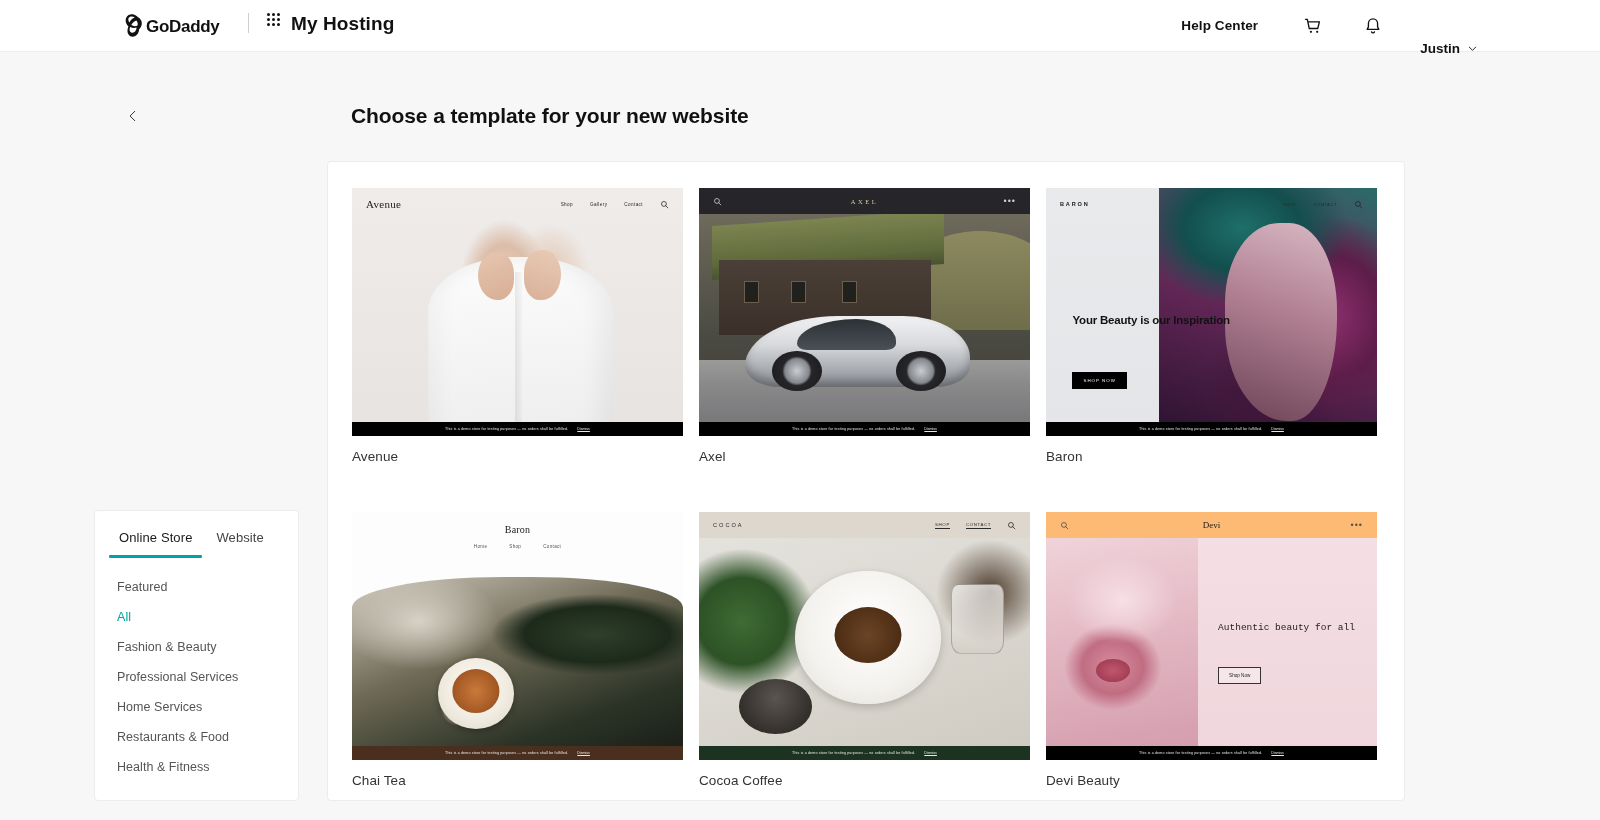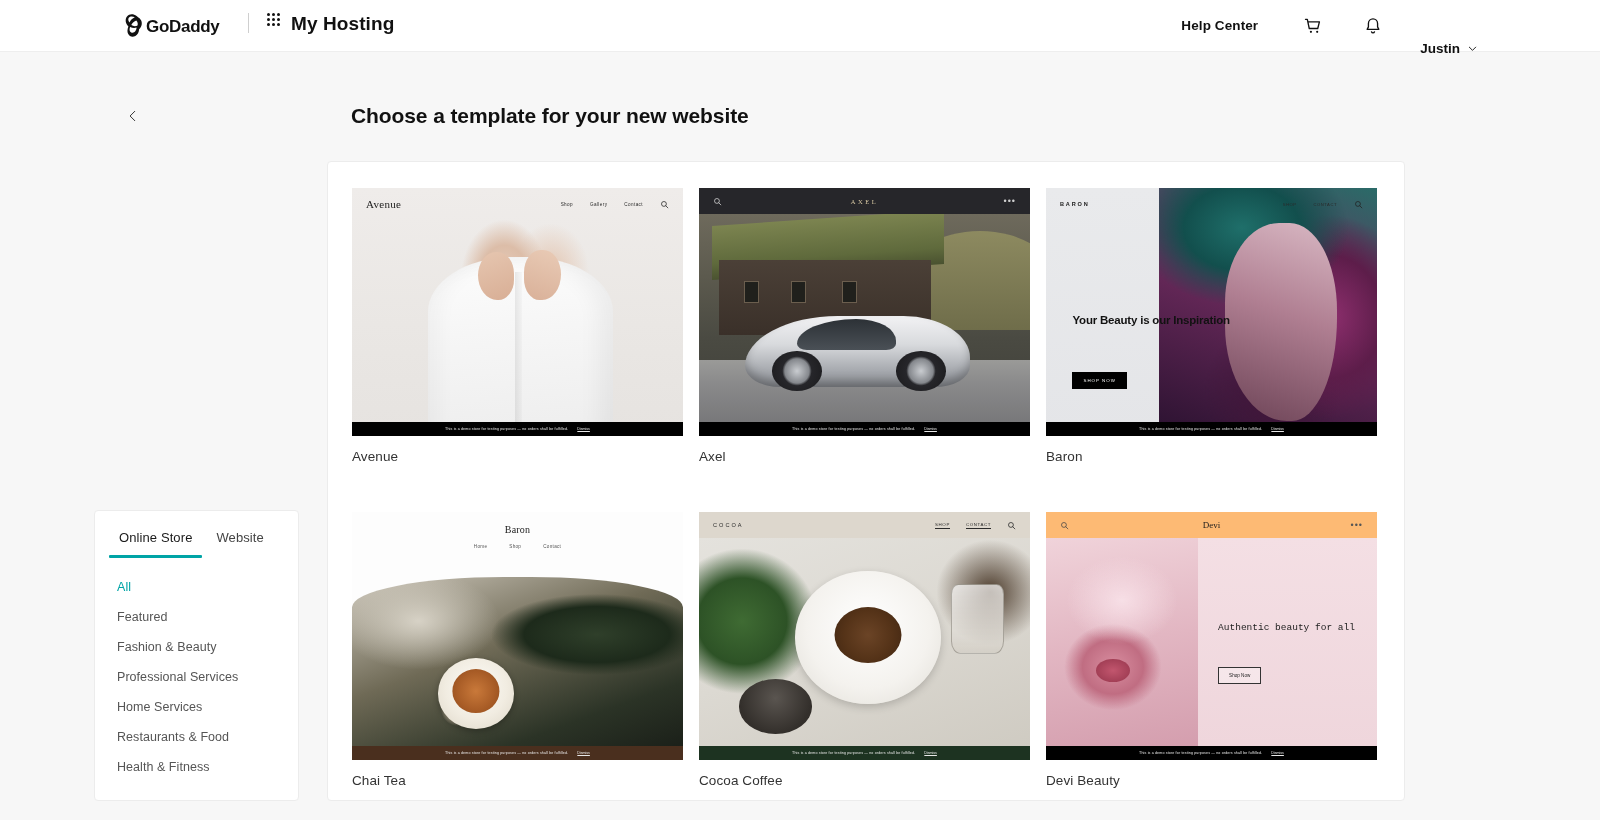--- a/index.html
+++ b/index.html
@@ -446,22 +446,22 @@
 </div>
 
 <div class="body-wrap">
 
   <aside class="sidebar">
     <div class="tabs">
       <div class="tab active">Online Store</div>
       <div class="tab">Website</div>
     </div>
     <nav class="cat-list">
+      <div class="cat-item">Featured</div>
       <div class="cat-item active">All</div>
-      <div class="cat-item">Featured</div>
       <div class="cat-item">Fashion &amp; Beauty</div>
       <div class="cat-item">Professional Services</div>
       <div class="cat-item">Home Services</div>
       <div class="cat-item">Restaurants &amp; Food</div>
       <div class="cat-item">Health &amp; Fitness</div>
     </nav>
   </aside>
 
   <section class="grid-panel">
     <div class="tpl-grid">

